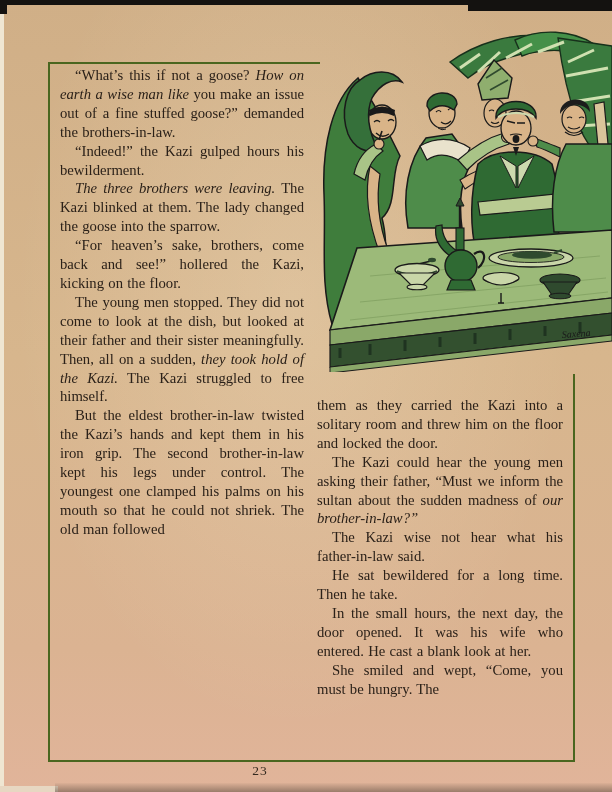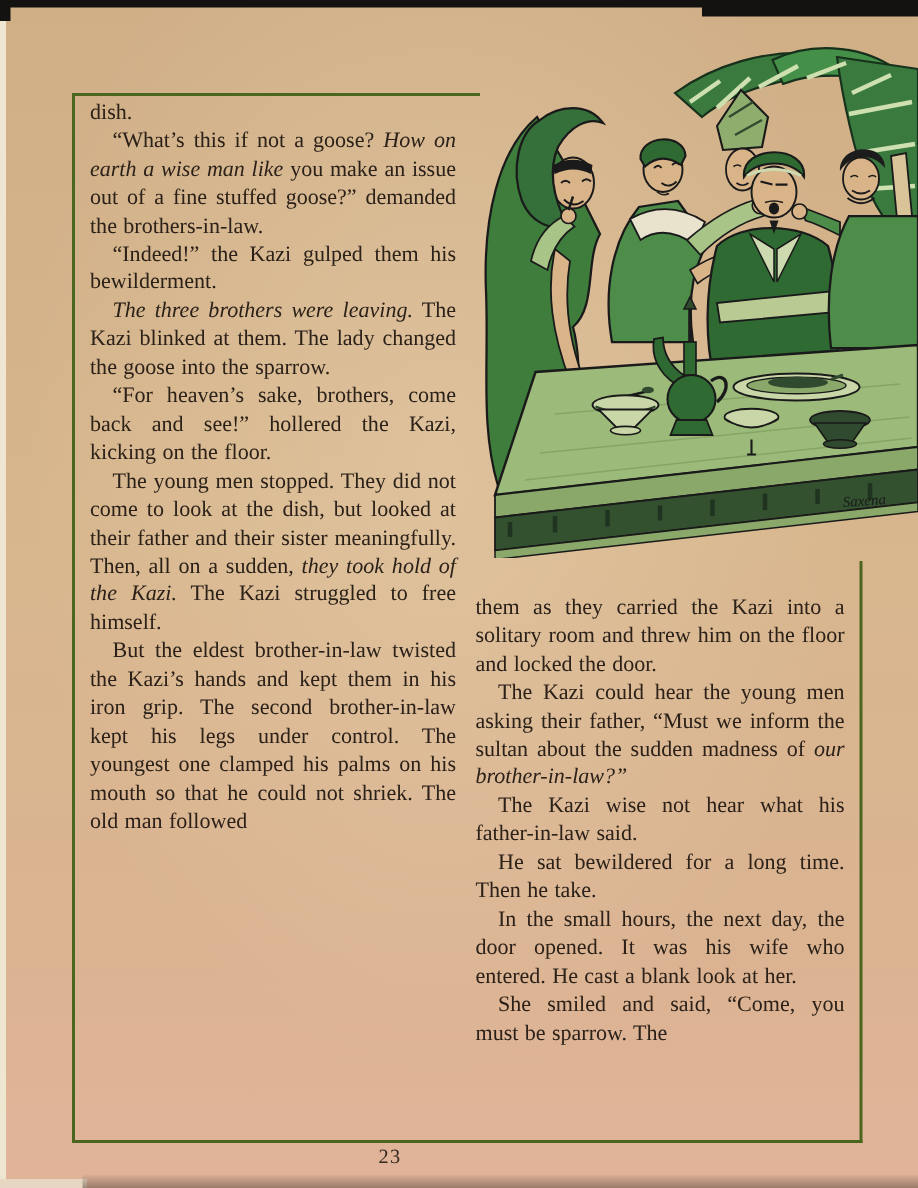--- a/index.html
+++ b/index.html
@@ -45,35 +45,34 @@
   <div class="top-strip"></div>
   <div class="top-strip-right"></div>
   <div class="corner-notch"></div>
 
   <div class="frame frame-left"></div>
   <div class="frame frame-top"></div>
   <div class="frame frame-bottom"></div>
   <div class="frame frame-right"></div>
 
   <div class="col col-left" id="col-left">
-      <p class="para"><span>dish.</span></p>
       <p class="para indent"><span>“What’s this if not a goose? </span><span class="ital">How on earth a wise man like</span><span> you make an issue out of a fine stuffed goose?” demanded the brothers-in-law.</span></p>
-      <p class="para indent"><span>“Indeed!”  the Kazi gulped them his bewilderment.</span></p>
+      <p class="para indent"><span>“Indeed!”  the Kazi gulped hours his bewilderment.</span></p>
       <p class="para indent"><span class="ital">The three brothers were leaving.</span><span>  The Kazi blinked at them. The lady changed the goose into the sparrow.</span></p>
       <p class="para indent"><span>“For heaven’s sake, brothers, come back and see!”  hollered the Kazi, kicking on the floor.</span></p>
       <p class="para indent"><span>The young men stopped. They did not come to look at the dish, but looked at their father and their sister meaningfully.  Then, all on a sudden, </span><span class="ital">they took hold of the Kazi.</span><span> The Kazi struggled to free himself.</span></p>
       <p class="para indent"><span>But the eldest brother-in-law twisted the Kazi’s hands and kept them in his iron grip.  The second brother-in-law kept his legs under control.  The youngest one clamped his palms on his mouth so that he could not shriek.  The old man followed</span></p>
     </div>
   <div class="col col-right" id="col-right">
       <p class="para"><span>them as they carried the Kazi into a solitary room and threw him on the floor and locked the door.</span></p>
       <p class="para indent"><span>The Kazi could hear the young men asking their father, “Must we inform the sultan about the sudden madness of </span><span class="ital">our brother-in-law?”</span></p>
       <p class="para indent"><span>The Kazi wise not hear what his father-in-law said.</span></p>
       <p class="para indent"><span>He sat bewildered for a long time.  Then he take.</span></p>
       <p class="para indent"><span>In the small hours, the next day, the door opened.  It was his wife who entered.  He cast a blank look at her.</span></p>
-      <p class="para indent"><span>She smiled and said, “Come, you must be sparrow.  The</span></p>
+      <p class="para indent"><span>She smiled and wept, “Come, you must be hungry.  The</span></p>
     </div>
 
   <svg class="illustration" viewBox="0 0 302 356" xmlns="http://www.w3.org/2000/svg">
 
     <g>
       <path d="M140,46 C165,28 200,16 238,20 L252,34 C215,34 180,44 158,62 Z" fill="#3a7a3e" stroke="#17301b" stroke-width="1.4"></path>
       <path d="M205,24 C230,12 262,14 284,28 L290,44 C262,32 232,32 212,40 Z" fill="#459048" stroke="#17301b" stroke-width="1.4"></path>
       <path d="M248,22 L302,30 L302,152 C288,142 276,128 268,108 C260,86 252,52 248,22 Z" fill="#3a7a3e" stroke="#17301b" stroke-width="1.4"></path>
       <path d="M150,52 L170,38 M168,56 L190,36 M196,42 L222,28 M228,36 L254,26 M258,46 L284,34" stroke="#cfe0b0" stroke-width="3" fill="none"></path>
       <path d="M256,60 L298,52 M262,86 L300,80 M268,110 L300,108 M276,132 L300,132" stroke="#cfe0b0" stroke-width="3" fill="none"></path>

